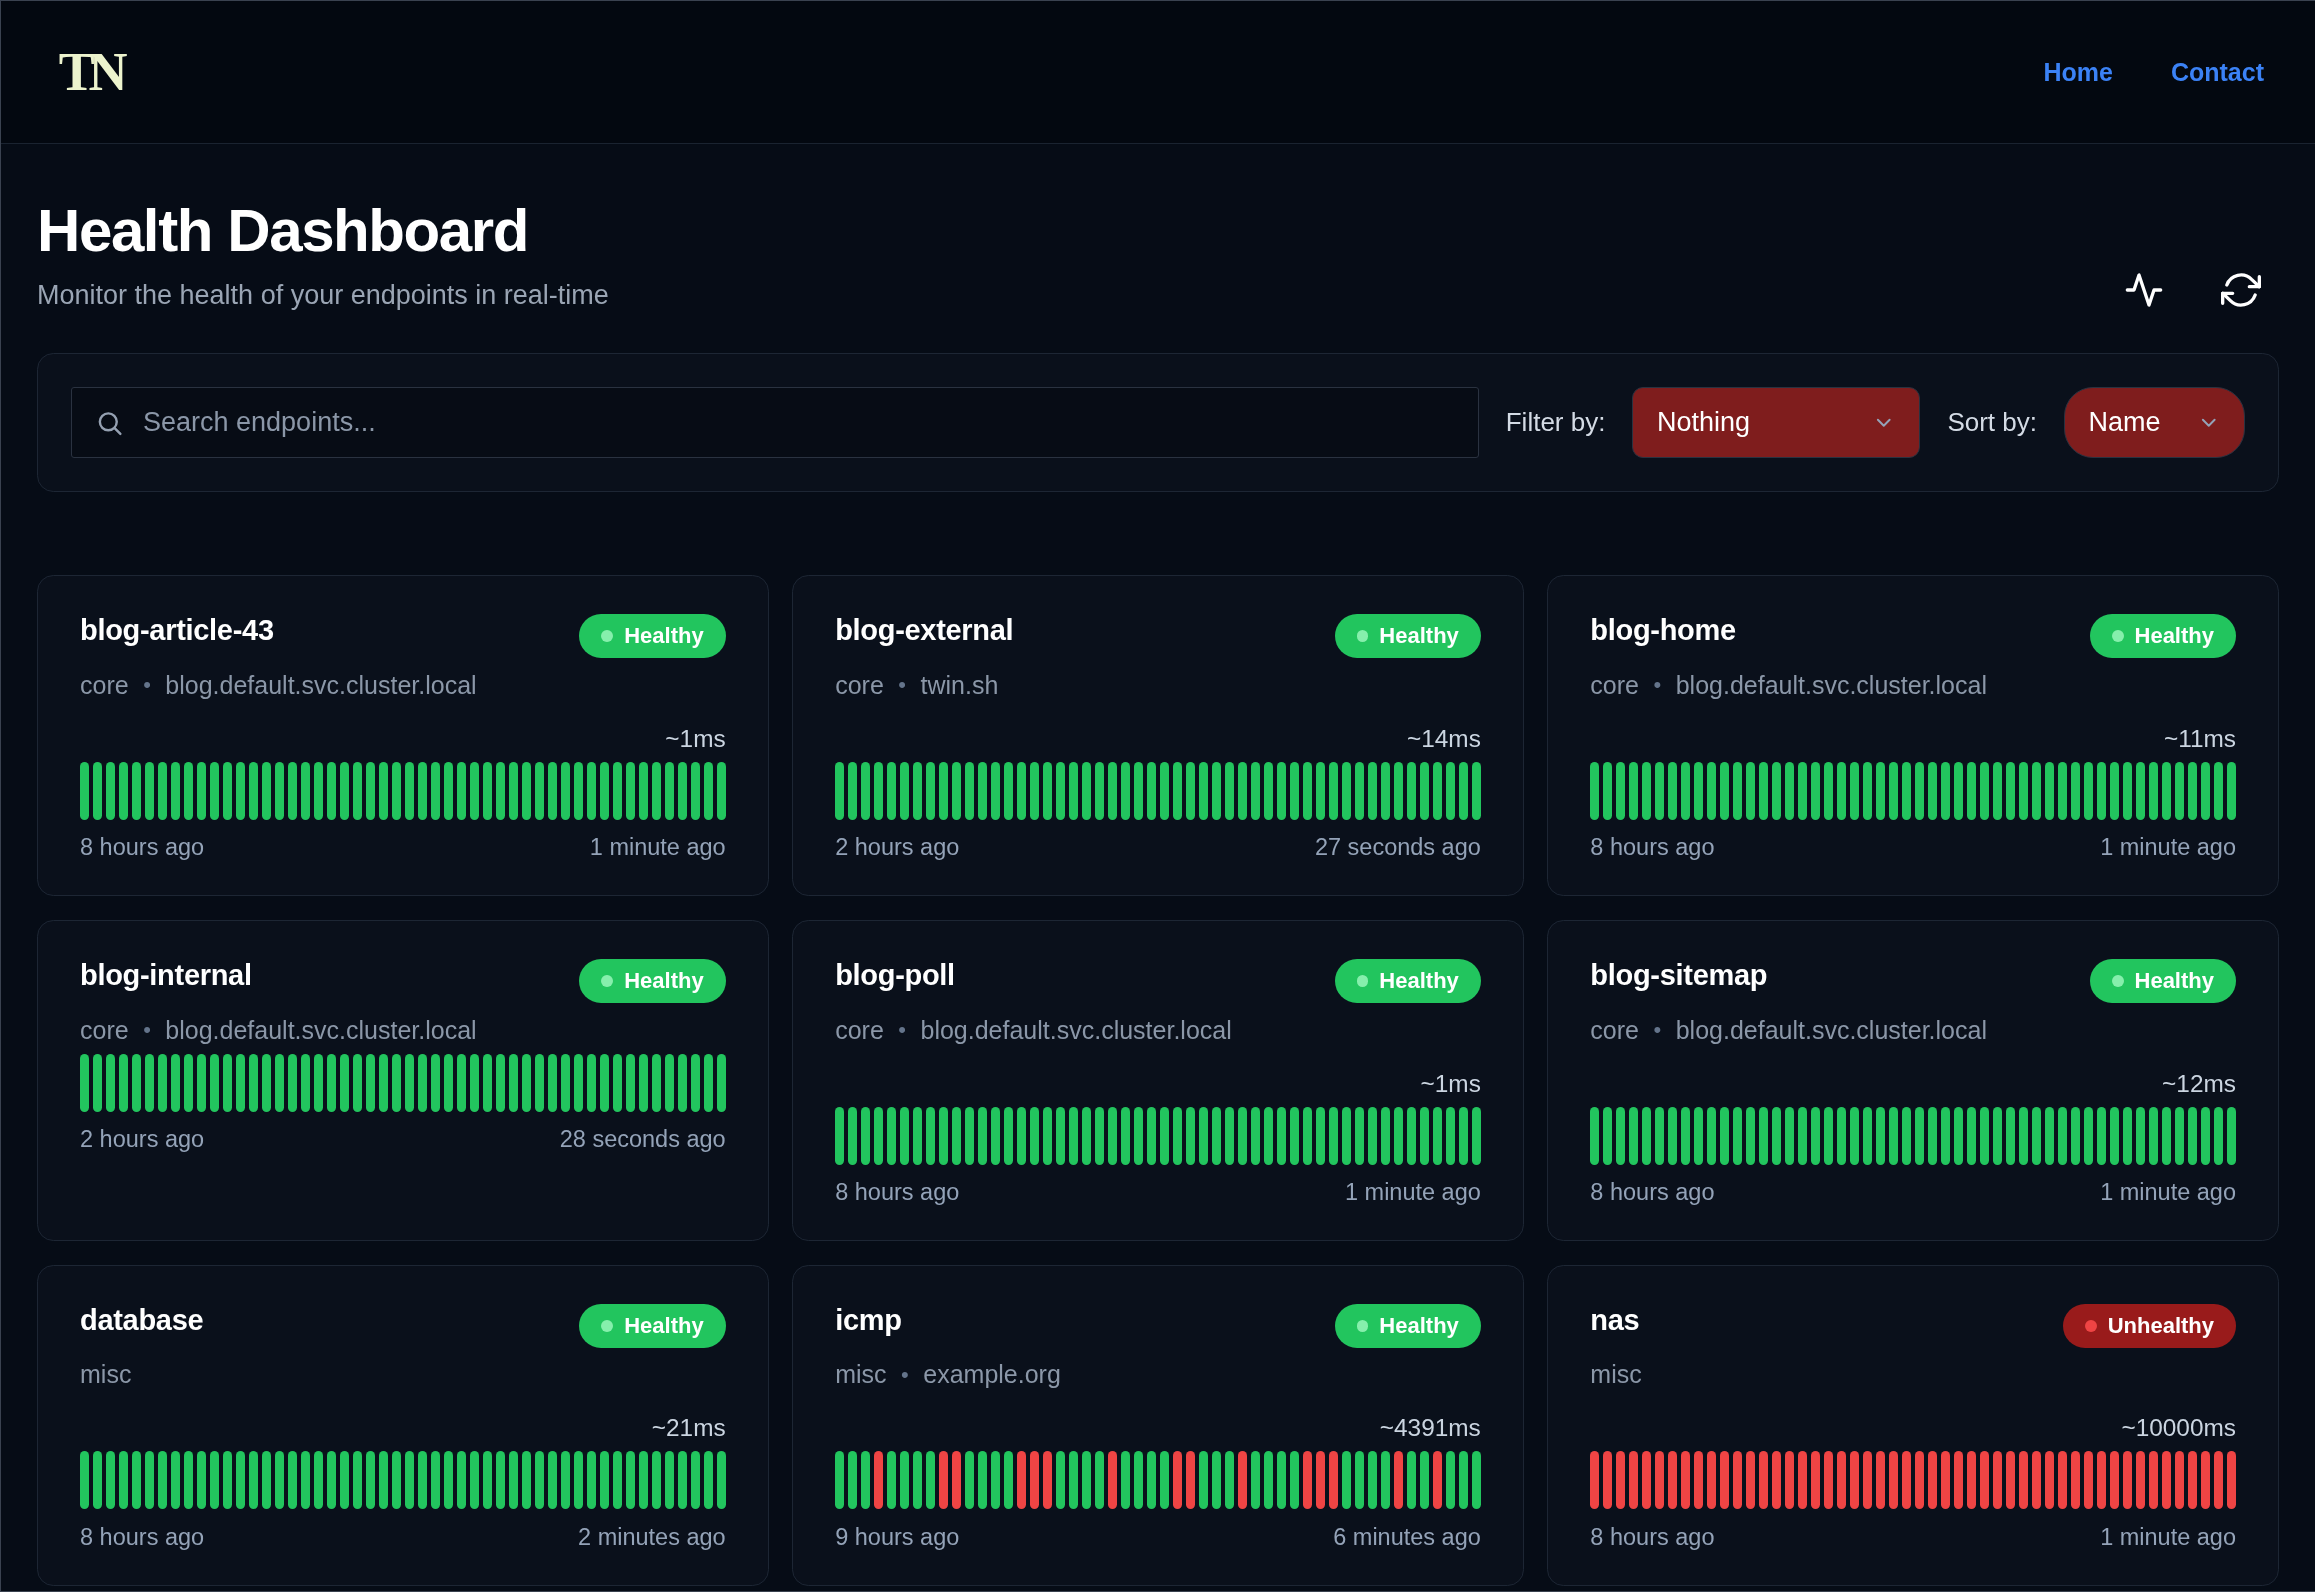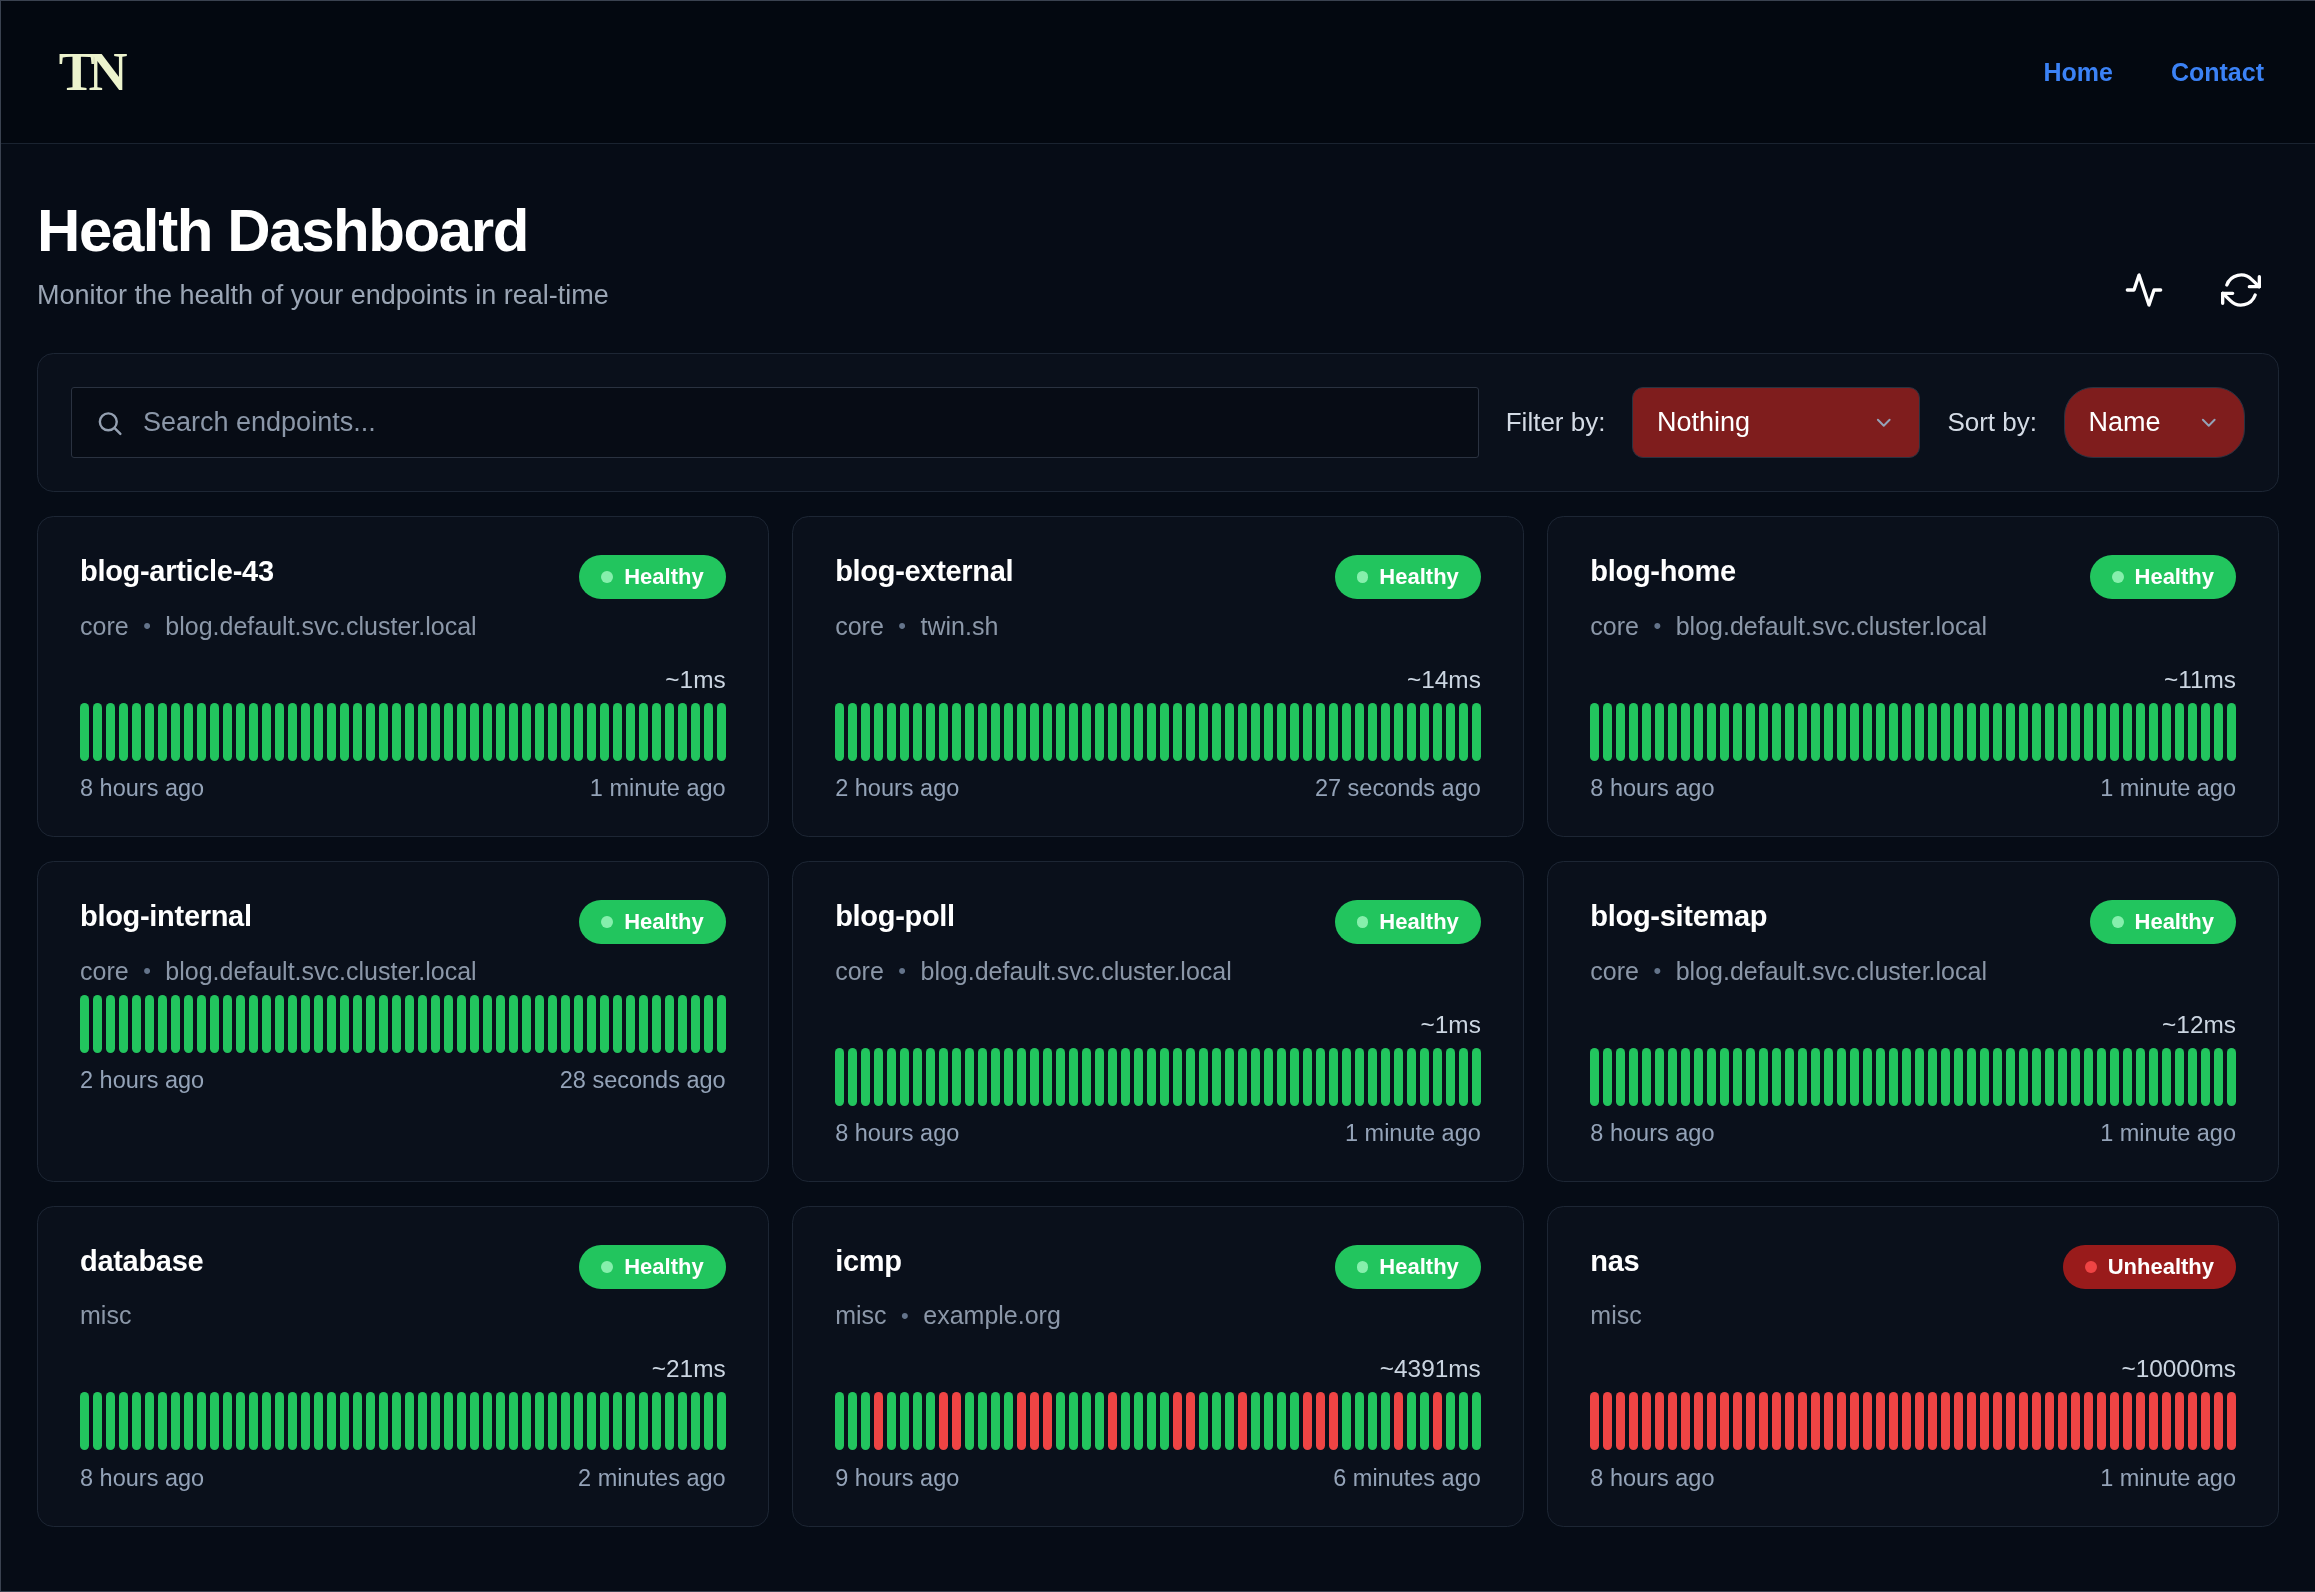--- a/index.html
+++ b/index.html
@@ -97,21 +97,21 @@
     font-size: 27px; color: #ffffff;
     cursor: pointer;
     gap: 25px;
   }
   .select-filter { min-width: 288px; }
   .select-sort { min-width: 181px; border-radius: 29px; }
   .chevron { width: 23.5px; height: 23.5px; color: #94a3b8; display: flex; }
 
   
   .grid {
-    margin-top: 24px;
+    margin-top: 83px;
     display: grid;
     grid-template-columns: repeat(3, 1fr);
     gap: 23.5px;
   }
   .card {
     background: #0a101b;
     border: 0.9px solid #1d2634;
     border-radius: 16.3px;
     padding: 38px 42px 34px;
     cursor: pointer;

